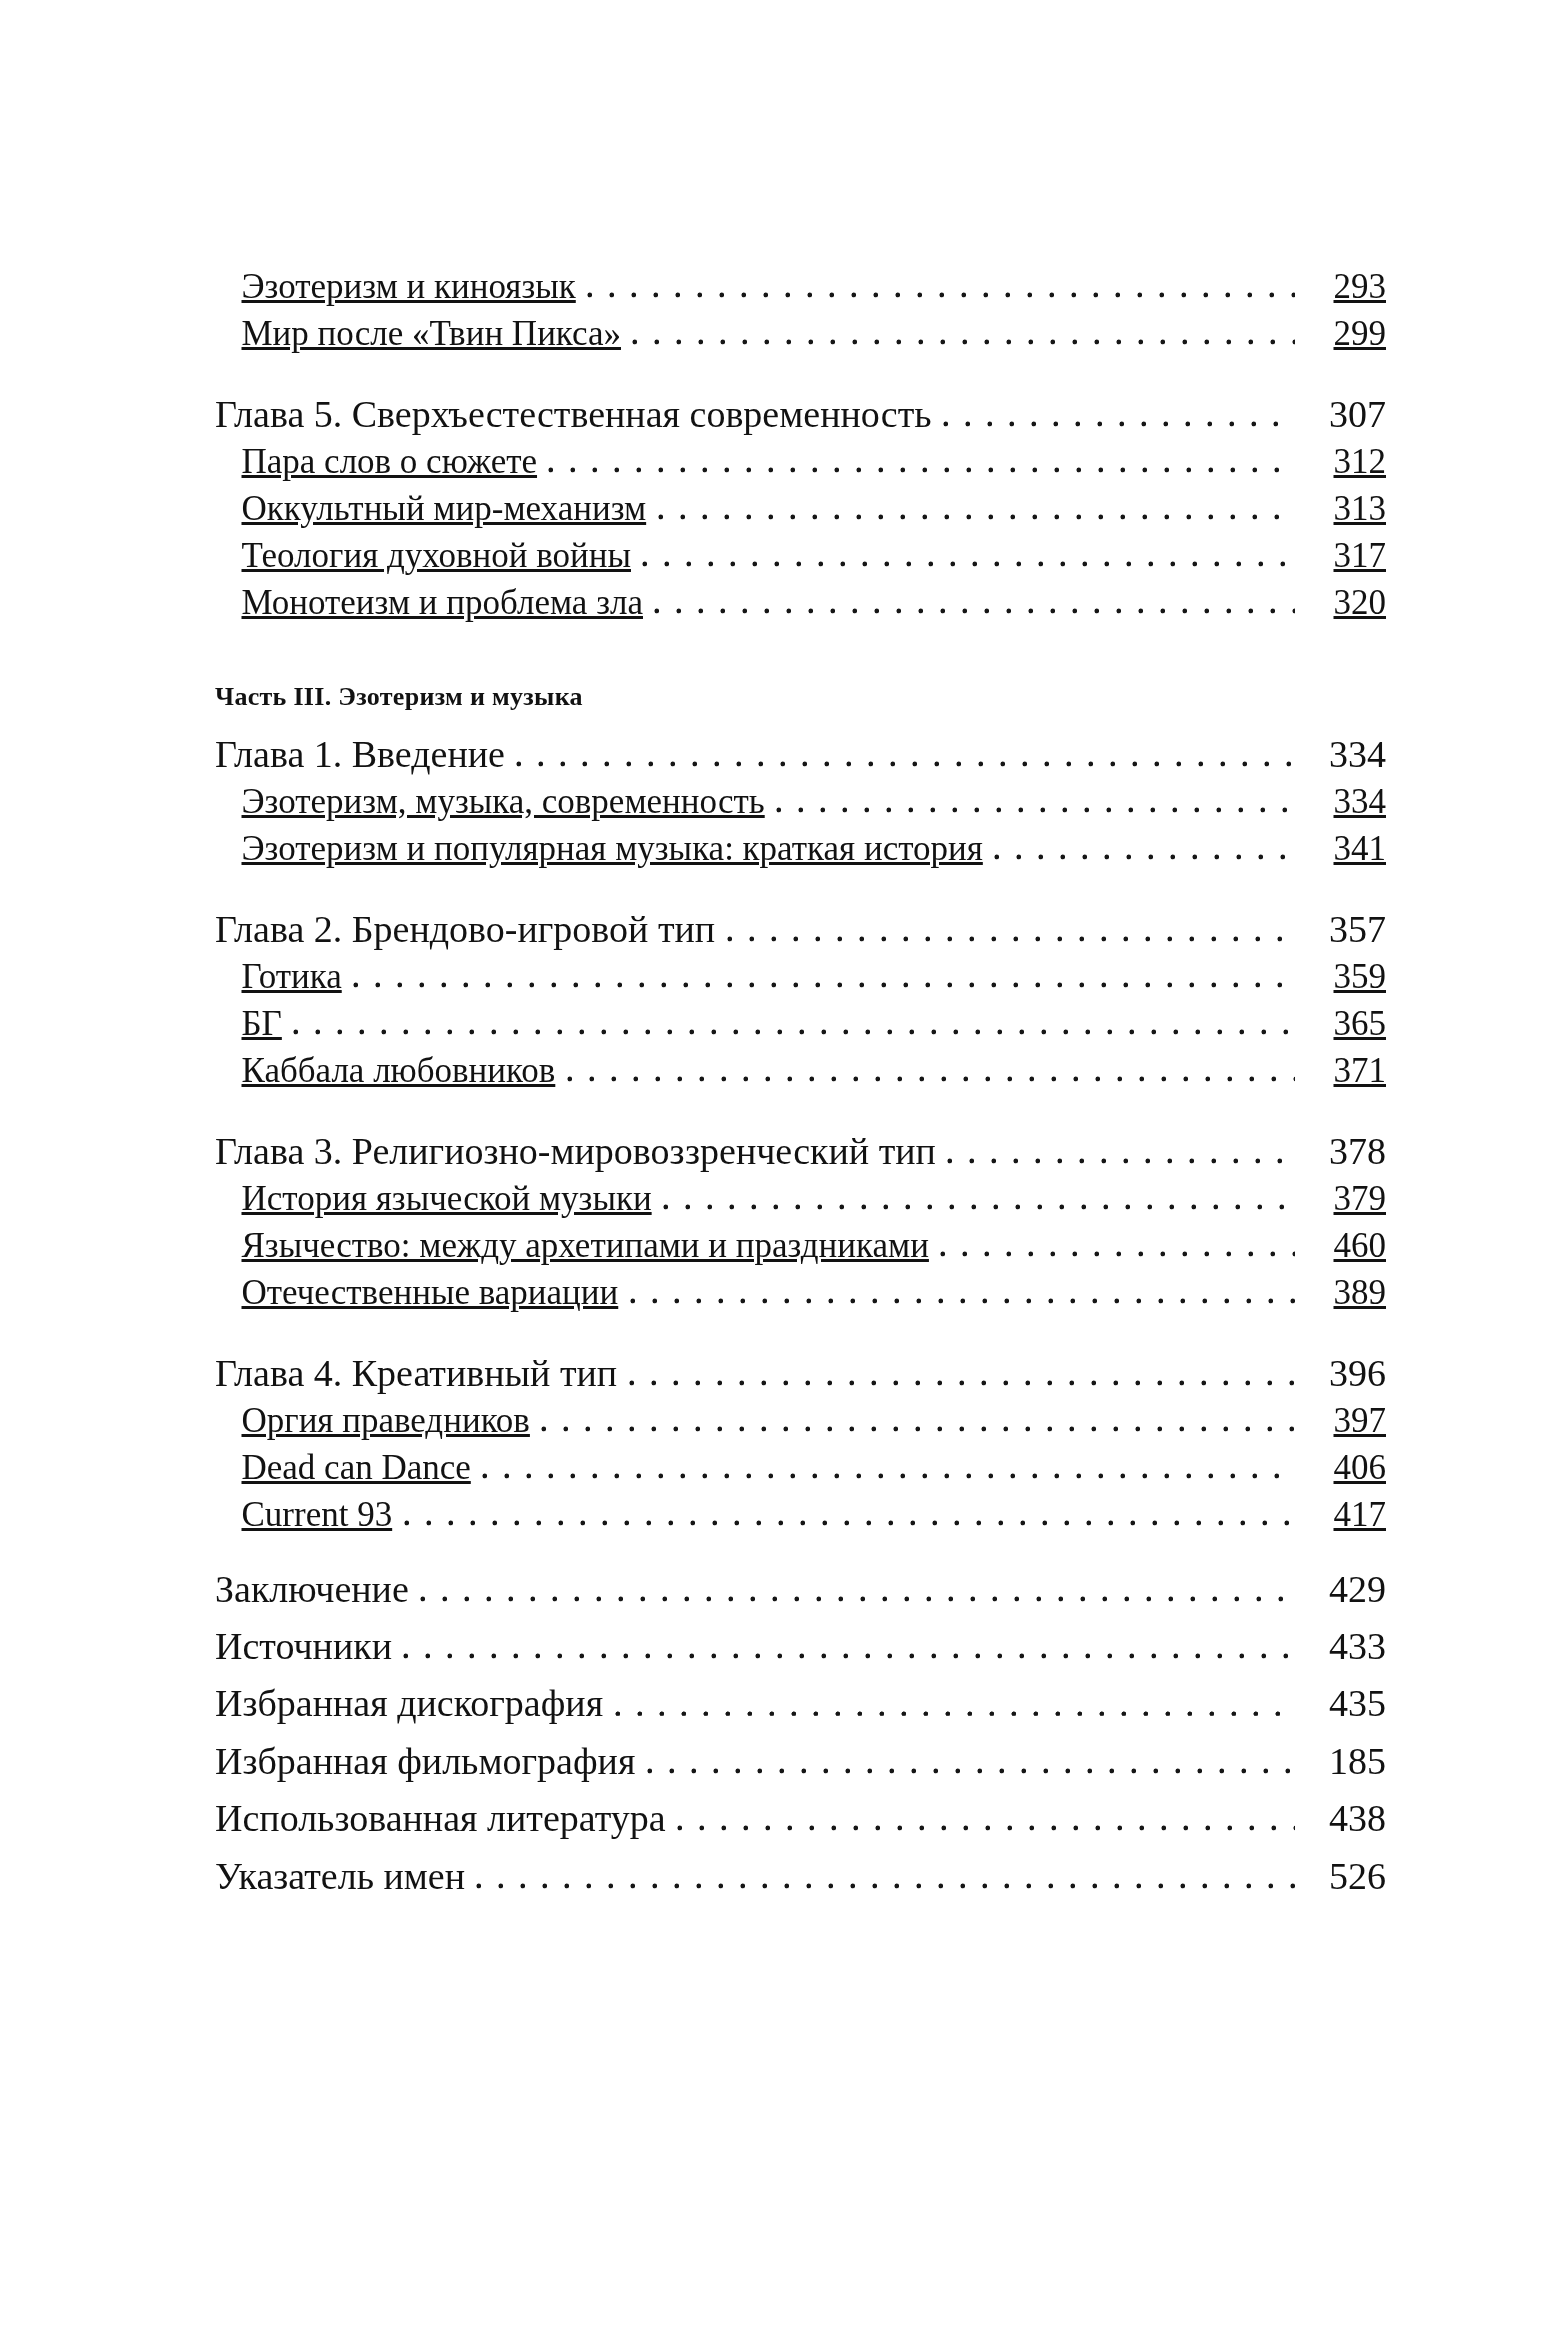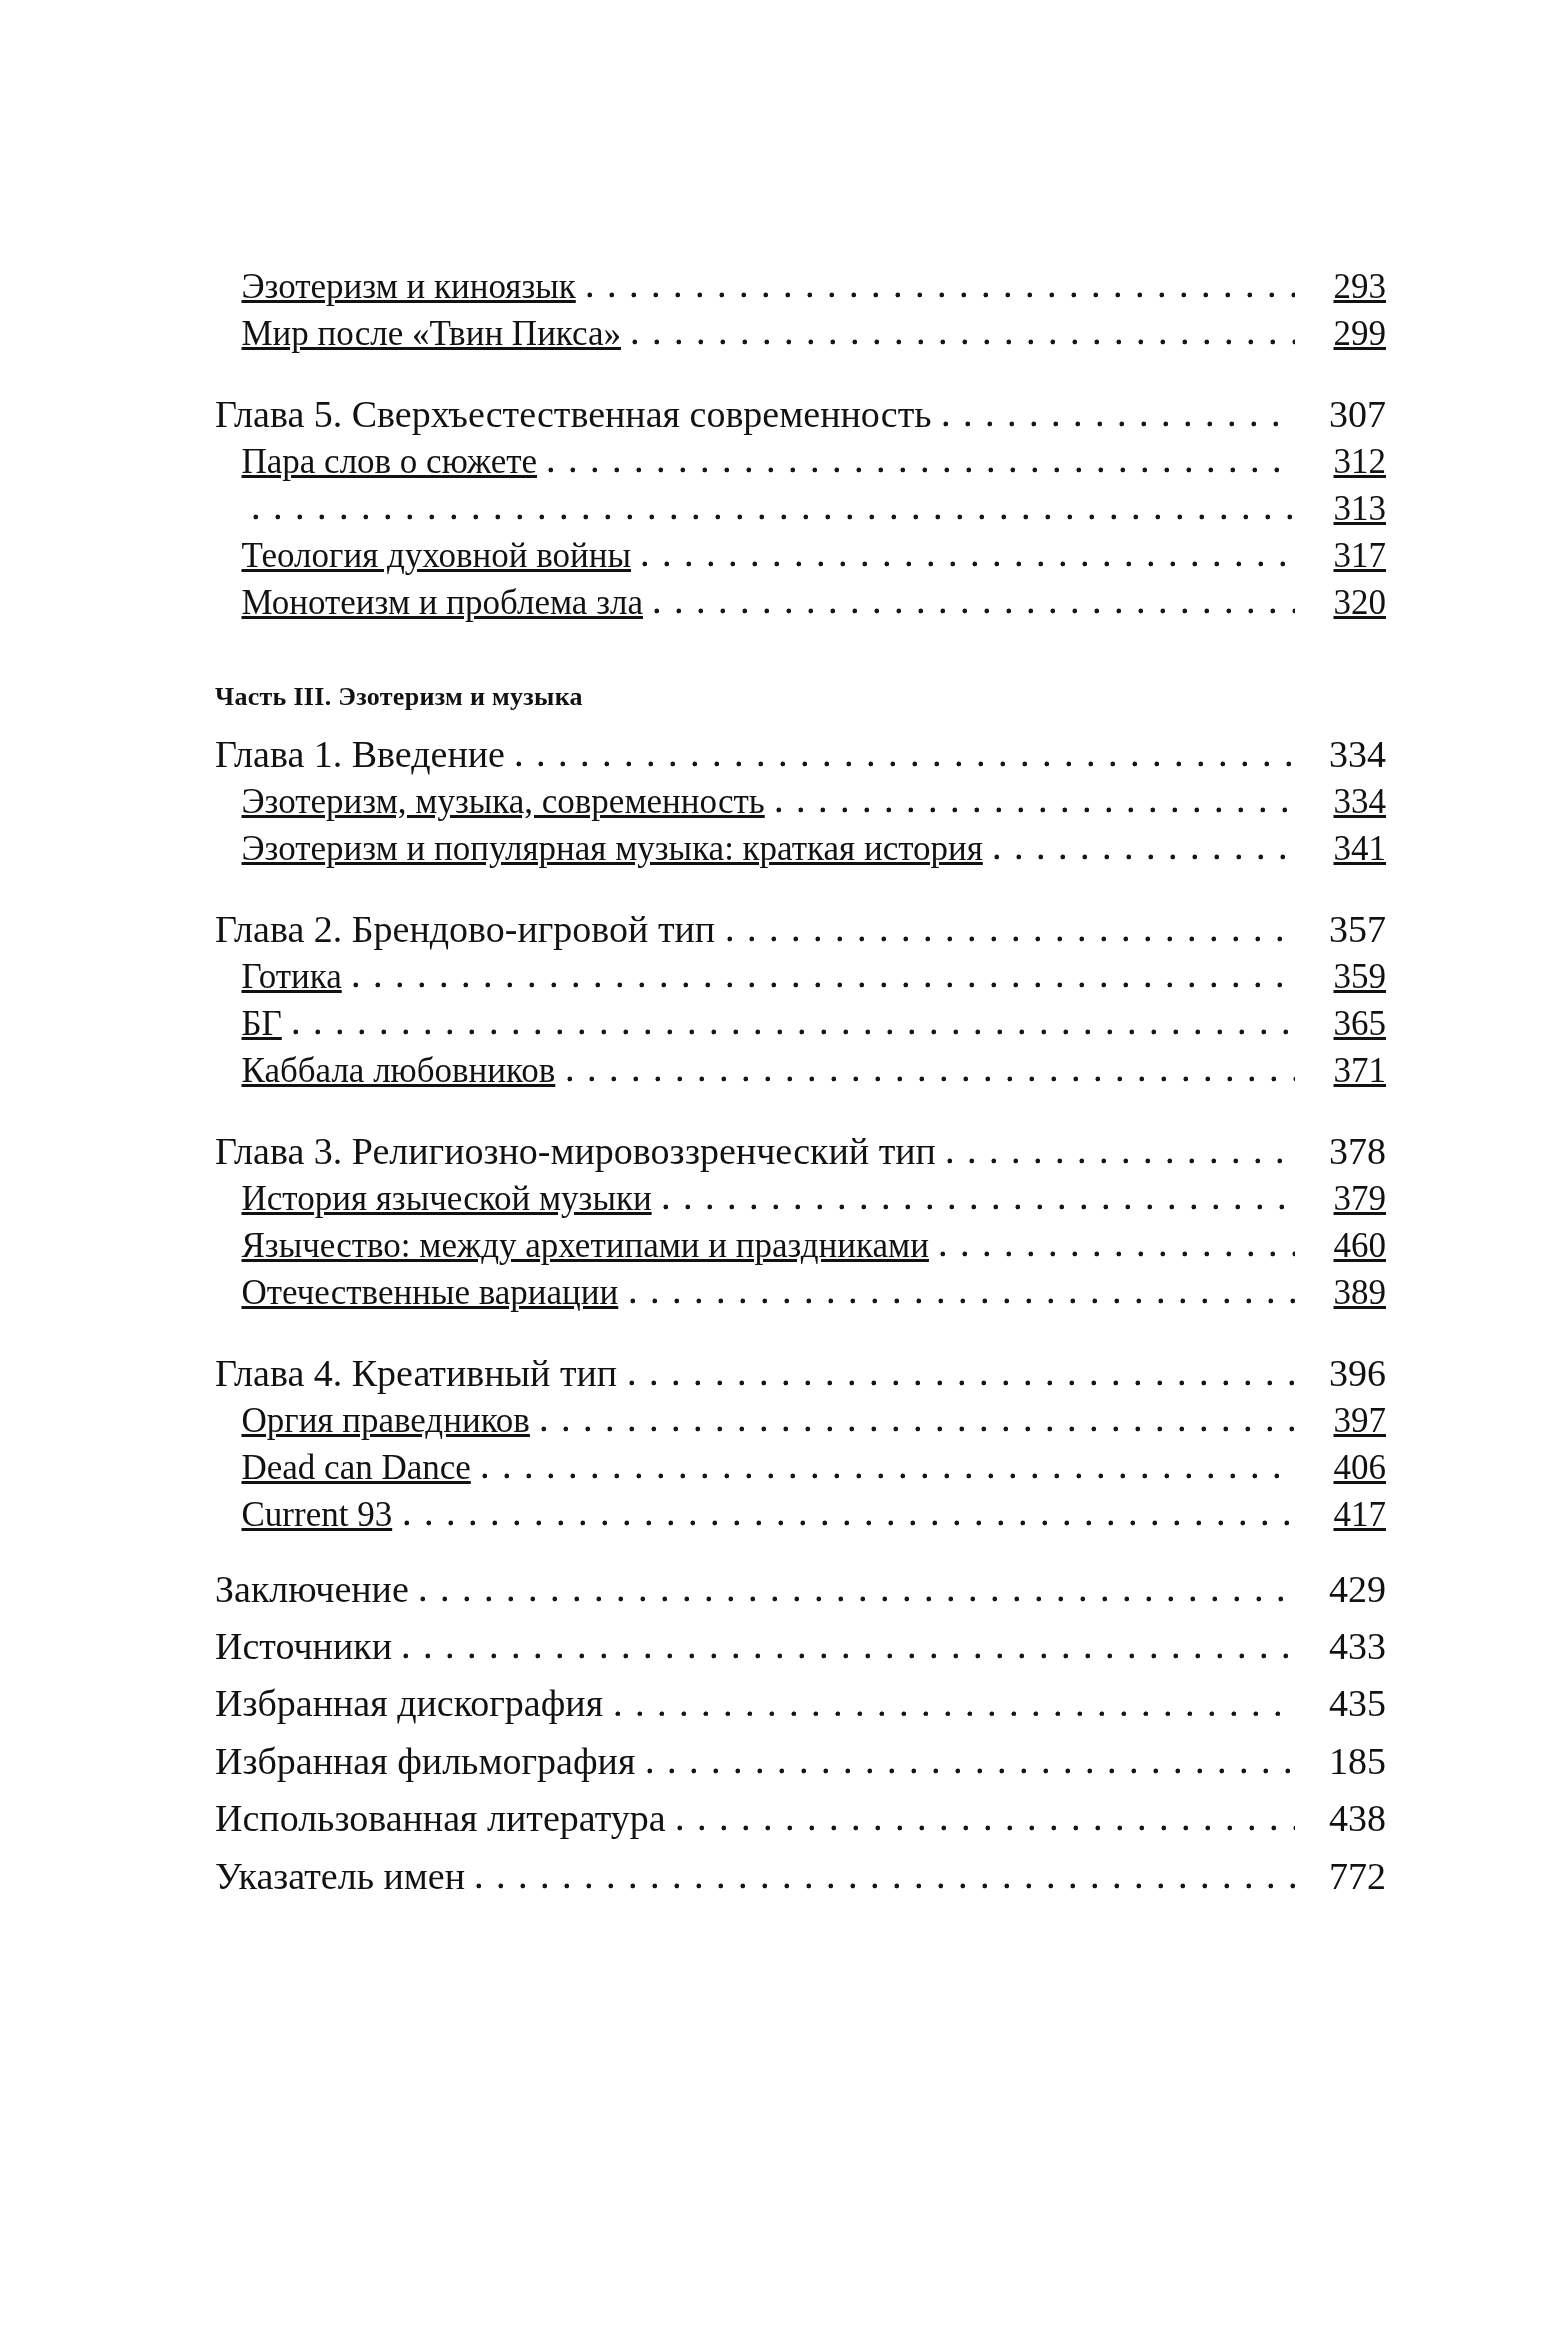--- a/index.html
+++ b/index.html
@@ -86,20 +86,21 @@
       <span class="title">Глава 5. Сверхъестественная современность</span>
       <span class="dots"></span>
       <span class="page-num">307</span>
     </div>
     <div class="row sub">
       <span class="title">Пара слов о сюжете</span>
       <span class="dots"></span>
       <span class="page-num">312</span>
     </div>
     <div class="row sub">
+      <span class="title">Оккультный мир-механизм</span>
       <span class="dots"></span>
       <span class="page-num">313</span>
     </div>
     <div class="row sub">
       <span class="title">Теология духовной войны</span>
       <span class="dots"></span>
       <span class="page-num">317</span>
     </div>
     <div class="row sub">
       <span class="title">Монотеизм и проблема зла</span>
@@ -219,18 +220,18 @@
       <span class="page-num">185</span>
     </div>
     <div class="row back">
       <span class="title">Использованная литература</span>
       <span class="dots"></span>
       <span class="page-num">438</span>
     </div>
     <div class="row back">
       <span class="title">Указатель имен</span>
       <span class="dots"></span>
-      <span class="page-num">772</span>
+      <span class="page-num">526</span>
     </div>
   </div>
 
 </div>
 
 
 </body></html>

